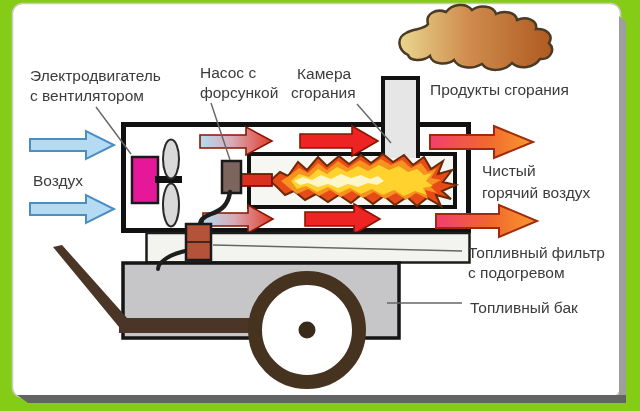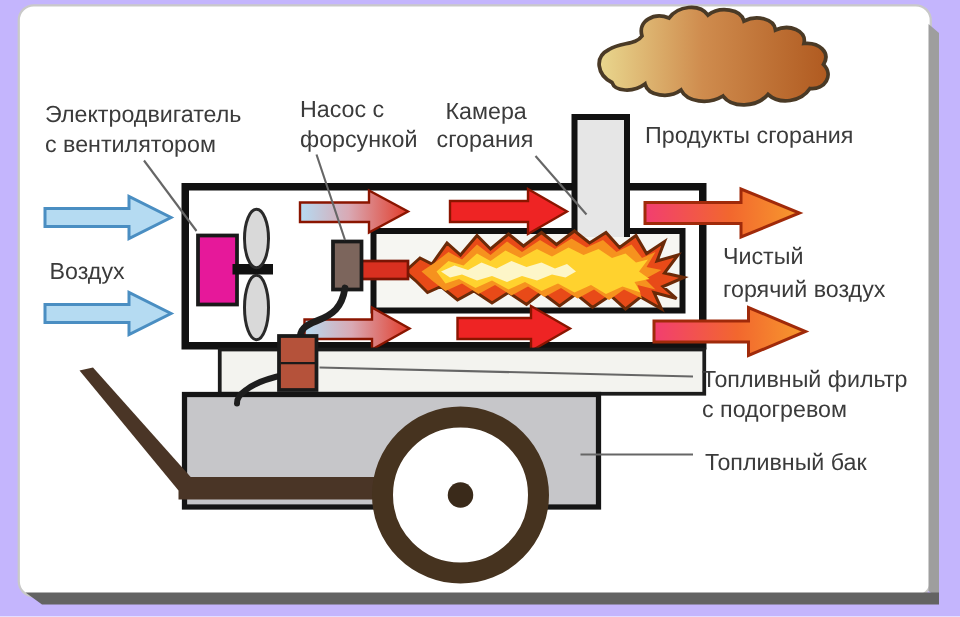--- a/index.html
+++ b/index.html
@@ -1,16 +1,16 @@
 <!DOCTYPE html>
 <html><head>
 <meta charset="utf-8">
 <style>
   html,body{margin:0;padding:0;background:#ffffff;}
-  .stage{position:relative;width:640px;height:411px;background:#c4b5fd;overflow:hidden;}
+  .stage{position:relative;width:640px;height:411px;background:#84cc16;overflow:hidden;}
   svg{display:block;}
   text{font-family:"Liberation Sans","DejaVu Sans",sans-serif;font-size:15.5px;fill:#3b3b3b;}
 </style>
 </head>
 <body>
 
 <div class="stage">
 <svg width="640" height="411" viewBox="0 0 640 411" xmlns="http://www.w3.org/2000/svg">
   <defs>
     <linearGradient id="gradBlueRed" x1="0" y1="0" x2="1" y2="0">

